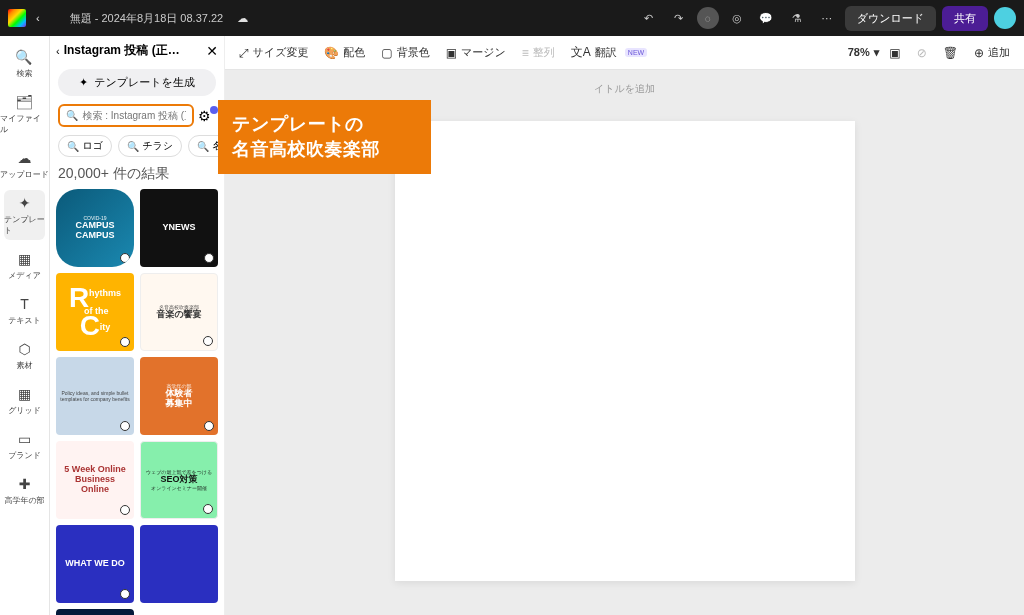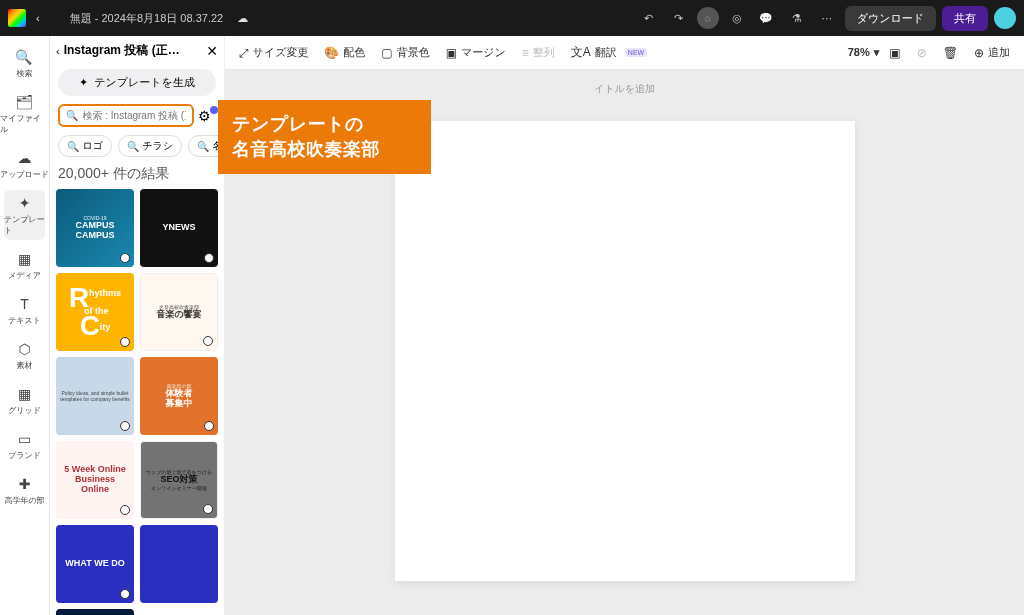--- a/index.html
+++ b/index.html
@@ -39,30 +39,30 @@
   .chips { display:flex; gap:6px; padding:0 8px 8px; }
   .chip { border:1px solid #ddd; border-radius:12px; padding:3px 8px; font-size:10px; display:flex; align-items:center; gap:3px; cursor:pointer; white-space:nowrap;}
   .results-count { font-size:14px; color:#555; padding:0 8px 6px;}
 
   .thumbs { flex:1; overflow-y:auto; padding:0 6px 6px; }
   .thumb-grid { display:grid; grid-template-columns:1fr 1fr; gap:6px; }
   .thumb { position:relative; aspect-ratio:1/1; border-radius:4px; overflow:hidden; cursor:pointer; display:flex; flex-direction:column; justify-content:center; align-items:center; padding:4px; font-weight:700; text-align:center; }
   .thumb .sub { font-size:5px; font-weight:400; opacity:.9; }
   .thumb .big { font-size:9px; line-height:1.1; }
   .thumb .badge-dot { position:absolute; bottom:4px; right:4px; width:10px; height:10px; background:#fff; border:1px solid #333; border-radius:50%; }
-  .t1 { background:linear-gradient(135deg,#0b5a7a,#1a88b0); color:#fff; }
+  .t1 { background:linear-gradient(135deg,#0b5a7a,#1a88b0); color:#fff;border-radius:22px; }
   .t2 { background:#111; color:#fff; }
   .t3 { background:#ffb400; color:#fff; }
   .t3 .R { font-size:28px; line-height:18px; }
   .t4 { background:#fff8f0; color:#333; border:1px solid #eee; }
   .t5 { background:#c7d8e8; color:#333; }
   .t6 { background:#e2722b; color:#fff; }
   .t7 { background:#fff3f2; color:#a33;}
   .t8 { background:#1c1f88; color:#fff; }
-  .t9 { background:#737373; color:#111; border:1px solid #eee;}
+  .t9 { background:#86efac; color:#111; border:1px solid #eee;}
   .t10 { background:#2a2fc0; color:#fff; }
   .t11 { background:#2a2fc0; color:#fff; }
   .t12 { background:#041a3a; color:#8fe0ff; }
 
   .canvas-area { flex:1; background:#ececec; display:flex; flex-direction:column; min-width:0;}
   .toolbar { height:34px; background:#fff; display:flex; align-items:center; padding:0 8px; gap:4px; font-size:11px; color:#333; border-bottom:1px solid #e5e5e5; }
   .tb-item { display:flex; align-items:center; gap:4px; padding:3px 6px; cursor:pointer; border-radius:4px; }
   .tb-item .ico { font-size:12px; }
   .tb-item.muted { color:#bbb; cursor:default;}
   .tb-new { font-size:7px; background:#e8e4ff; color:#6b57d8; padding:1px 3px; border-radius:3px; margin-left:4px;}

